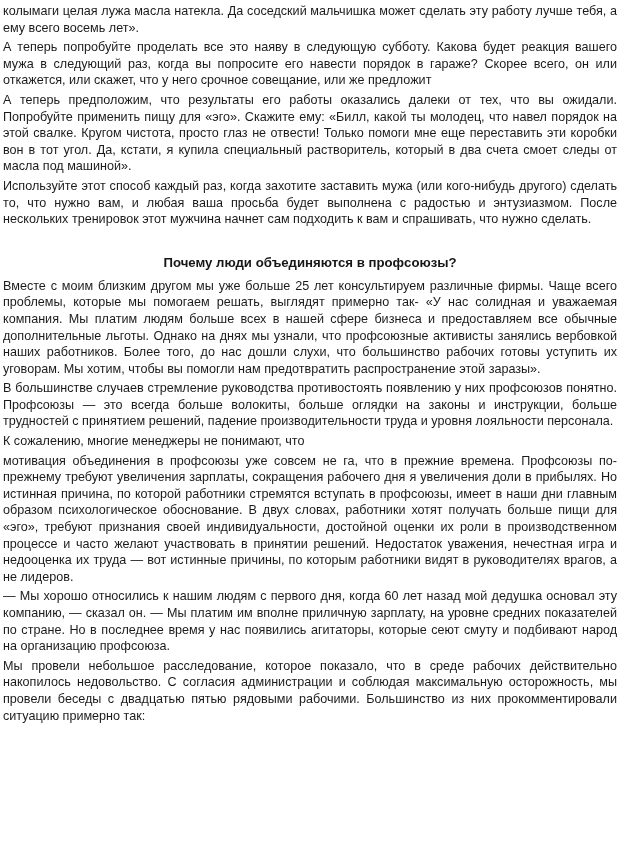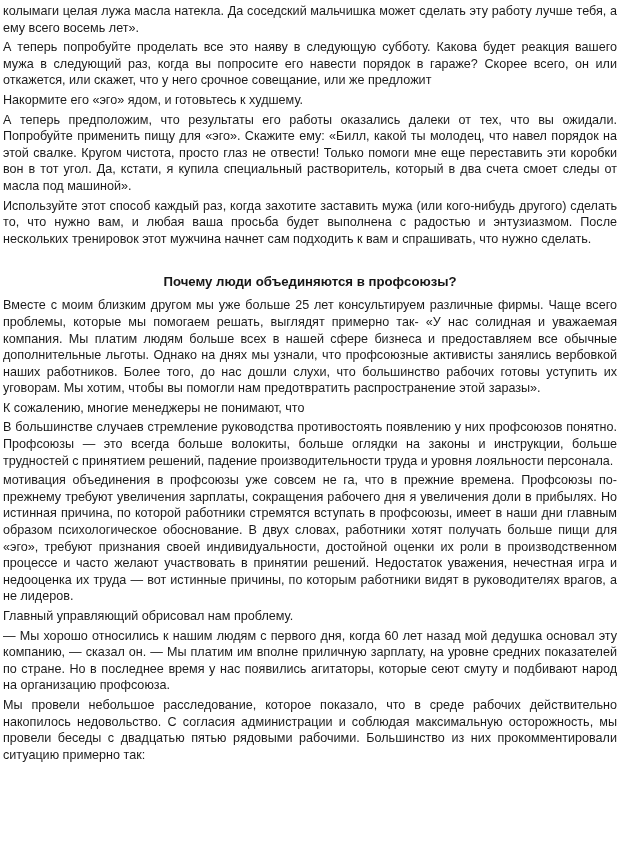--- a/index.html
+++ b/index.html
@@ -38,24 +38,22 @@
     text-align: center;
     color: #161616;
   }
 </style>
 </head>
 <body>
 
 <main class="page">
   <p class="para">колымаги целая лужа масла натекла. Да соседский мальчишка может сделать эту работу лучше тебя, а ему всего восемь лет».</p>
   <p class="para">А теперь попробуйте проделать все это наяву в следующую субботу. Какова будет реакция вашего мужа в следующий раз, когда вы попросите его навести порядок в гараже? Скорее всего, он или откажется, или скажет, что у него срочное совещание, или же предложит</p>
-  <p class="para">Накормите его «эго» ядом, и готовьтесь к худшему.</p>
   <p class="para">А теперь предположим, что результаты его работы оказались далеки от тех, что вы ожидали. Попробуйте применить пищу для «эго». Скажите ему: «Билл, какой ты молодец, что навел порядок на этой свалке. Кругом чистота, просто глаз не отвести! Только помоги мне еще переставить эти коробки вон в тот угол. Да, кстати, я купила специальный растворитель, который в два счета смоет следы от масла под машиной».</p>
   <p class="para">Используйте этот способ каждый раз, когда захотите заставить мужа (или кого-нибудь другого) сделать то, что нужно вам, и любая ваша просьба будет выполнена с радостью и энтузиазмом. После нескольких тренировок этот мужчина начнет сам подходить к вам и спрашивать, что нужно сделать.</p>
   <h2 class="section-heading">Почему люди объединяются в профсоюзы?</h2>
   <p class="para">Вместе с моим близким другом мы уже больше 25 лет консультируем различные фирмы. Чаще всего проблемы, которые мы помогаем решать, выглядят примерно так- «У нас солидная и уважаемая компания. Мы платим людям больше всех в нашей сфере бизнеса и предоставляем все обычные дополнительные льготы. Однако на днях мы узнали, что профсоюзные активисты занялись вербовкой наших работников. Более того, до нас дошли слухи, что большинство рабочих готовы уступить их уговорам. Мы хотим, чтобы вы помогли нам предотвратить распространение этой заразы».</p>
+  <p class="para">В большинстве случаев стремление руководства противостоять появлению у них профсоюзов понятно. Профсоюзы — это всегда больше волокиты, больше оглядки на законы и инструкции, больше трудностей с принятием решений, падение производительности труда и уровня лояльности персонала.</p>
   <p class="para">К сожалению, многие менеджеры не понимают, что</p>
-  <p class="para">В большинстве случаев стремление руководства противостоять появлению у них профсоюзов понятно. Профсоюзы — это всегда больше волокиты, больше оглядки на законы и инструкции, больше трудностей с принятием решений, падение производительности труда и уровня лояльности персонала.</p>
   <p class="para">мотивация объединения в профсоюзы уже совсем не га, что в прежние времена. Профсоюзы по-прежнему требуют увеличения зарплаты, сокращения рабочего дня я увеличения доли в прибылях. Но истинная причина, по которой работники стремятся вступать в профсоюзы, имеет в наши дни главным образом психологическое обоснование. В двух словах, работники хотят получать больше пищи для «эго», требуют признания своей индивидуальности, достойной оценки их роли в производственном процессе и часто желают участвовать в принятии решений. Недостаток уважения, нечестная игра и недооценка их труда — вот истинные причины, по которым работники видят в руководителях врагов, а не лидеров.</p>
-  <p class="para">Главный управляющий обрисовал нам проблему.</p>
   <p class="para">— Мы хорошо относились к нашим людям с первого дня, когда 60 лет назад мой дедушка основал эту компанию, — сказал он. — Мы платим им вполне приличную зарплату, на уровне средних показателей по стране. Но в последнее время у нас появились агитаторы, которые сеют смуту и подбивают народ на организацию профсоюза.</p>
   <p class="para">Мы провели небольшое расследование, которое показало, что в среде рабочих действительно накопилось недовольство. С согласия администрации и соблюдая максимальную осторожность, мы провели беседы с двадцатью пятью рядовыми рабочими. Большинство из них прокомментировали ситуацию примерно так:</p>
 </main>
 
 </body></html>

